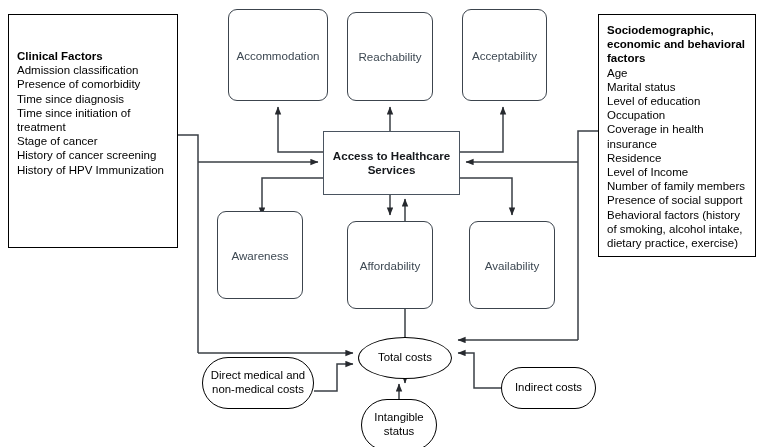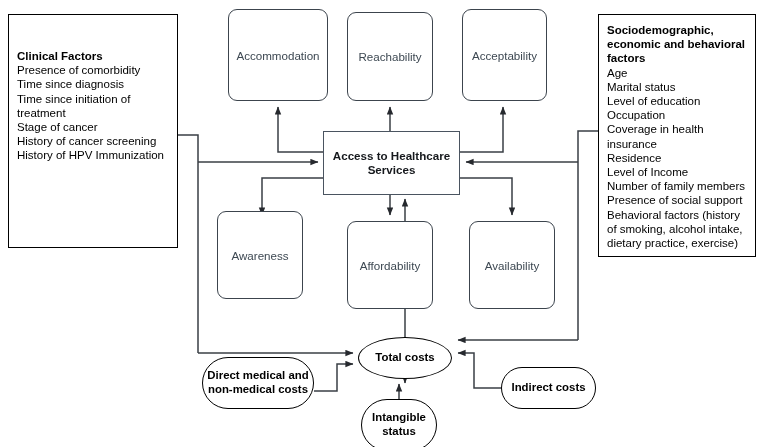--- a/index.html
+++ b/index.html
@@ -89,21 +89,21 @@
   
   .costnode {
     position: absolute;
     box-sizing: border-box;
     border: 1.6px solid #000000;
     background: #ffffff;
     display: flex;
     align-items: center;
     justify-content: center;
     color: #000000;
-    font-weight: bold;
+    font-weight: normal;
     font-size: 11.4px;
     text-align: center;
     line-height: 13.6px;
   }
   #node-total {
     left: 358px; top: 337px; width: 94px; height: 42px;
     border-radius: 50% / 50%;
   }
   #node-direct {
     left: 202px; top: 357px; width: 112px; height: 52px;
@@ -163,20 +163,21 @@
 
       <path d="M399,399 L399,384" marker-end="url(#ah)"></path>
 
       <path d="M501,388 L474,388 L474,353 L458,353" marker-end="url(#ah)"></path>
     </g>
   </svg>
 
   <div class="panel" id="panel-clinical">
     <div class="inner">
       <div class="ttl ln">Clinical Factors</div>
+      <div class="ln">Admission classification</div>
       <div class="ln">Presence of comorbidity</div>
       <div class="ln">Time since diagnosis</div>
       <div class="ln">Time since initiation of treatment</div>
       <div class="ln">Stage of cancer</div>
       <div class="ln">History of cancer screening</div>
       <div class="ln">History of HPV Immunization</div>
     </div>
   </div>
 
   <div class="panel" id="panel-socio">

